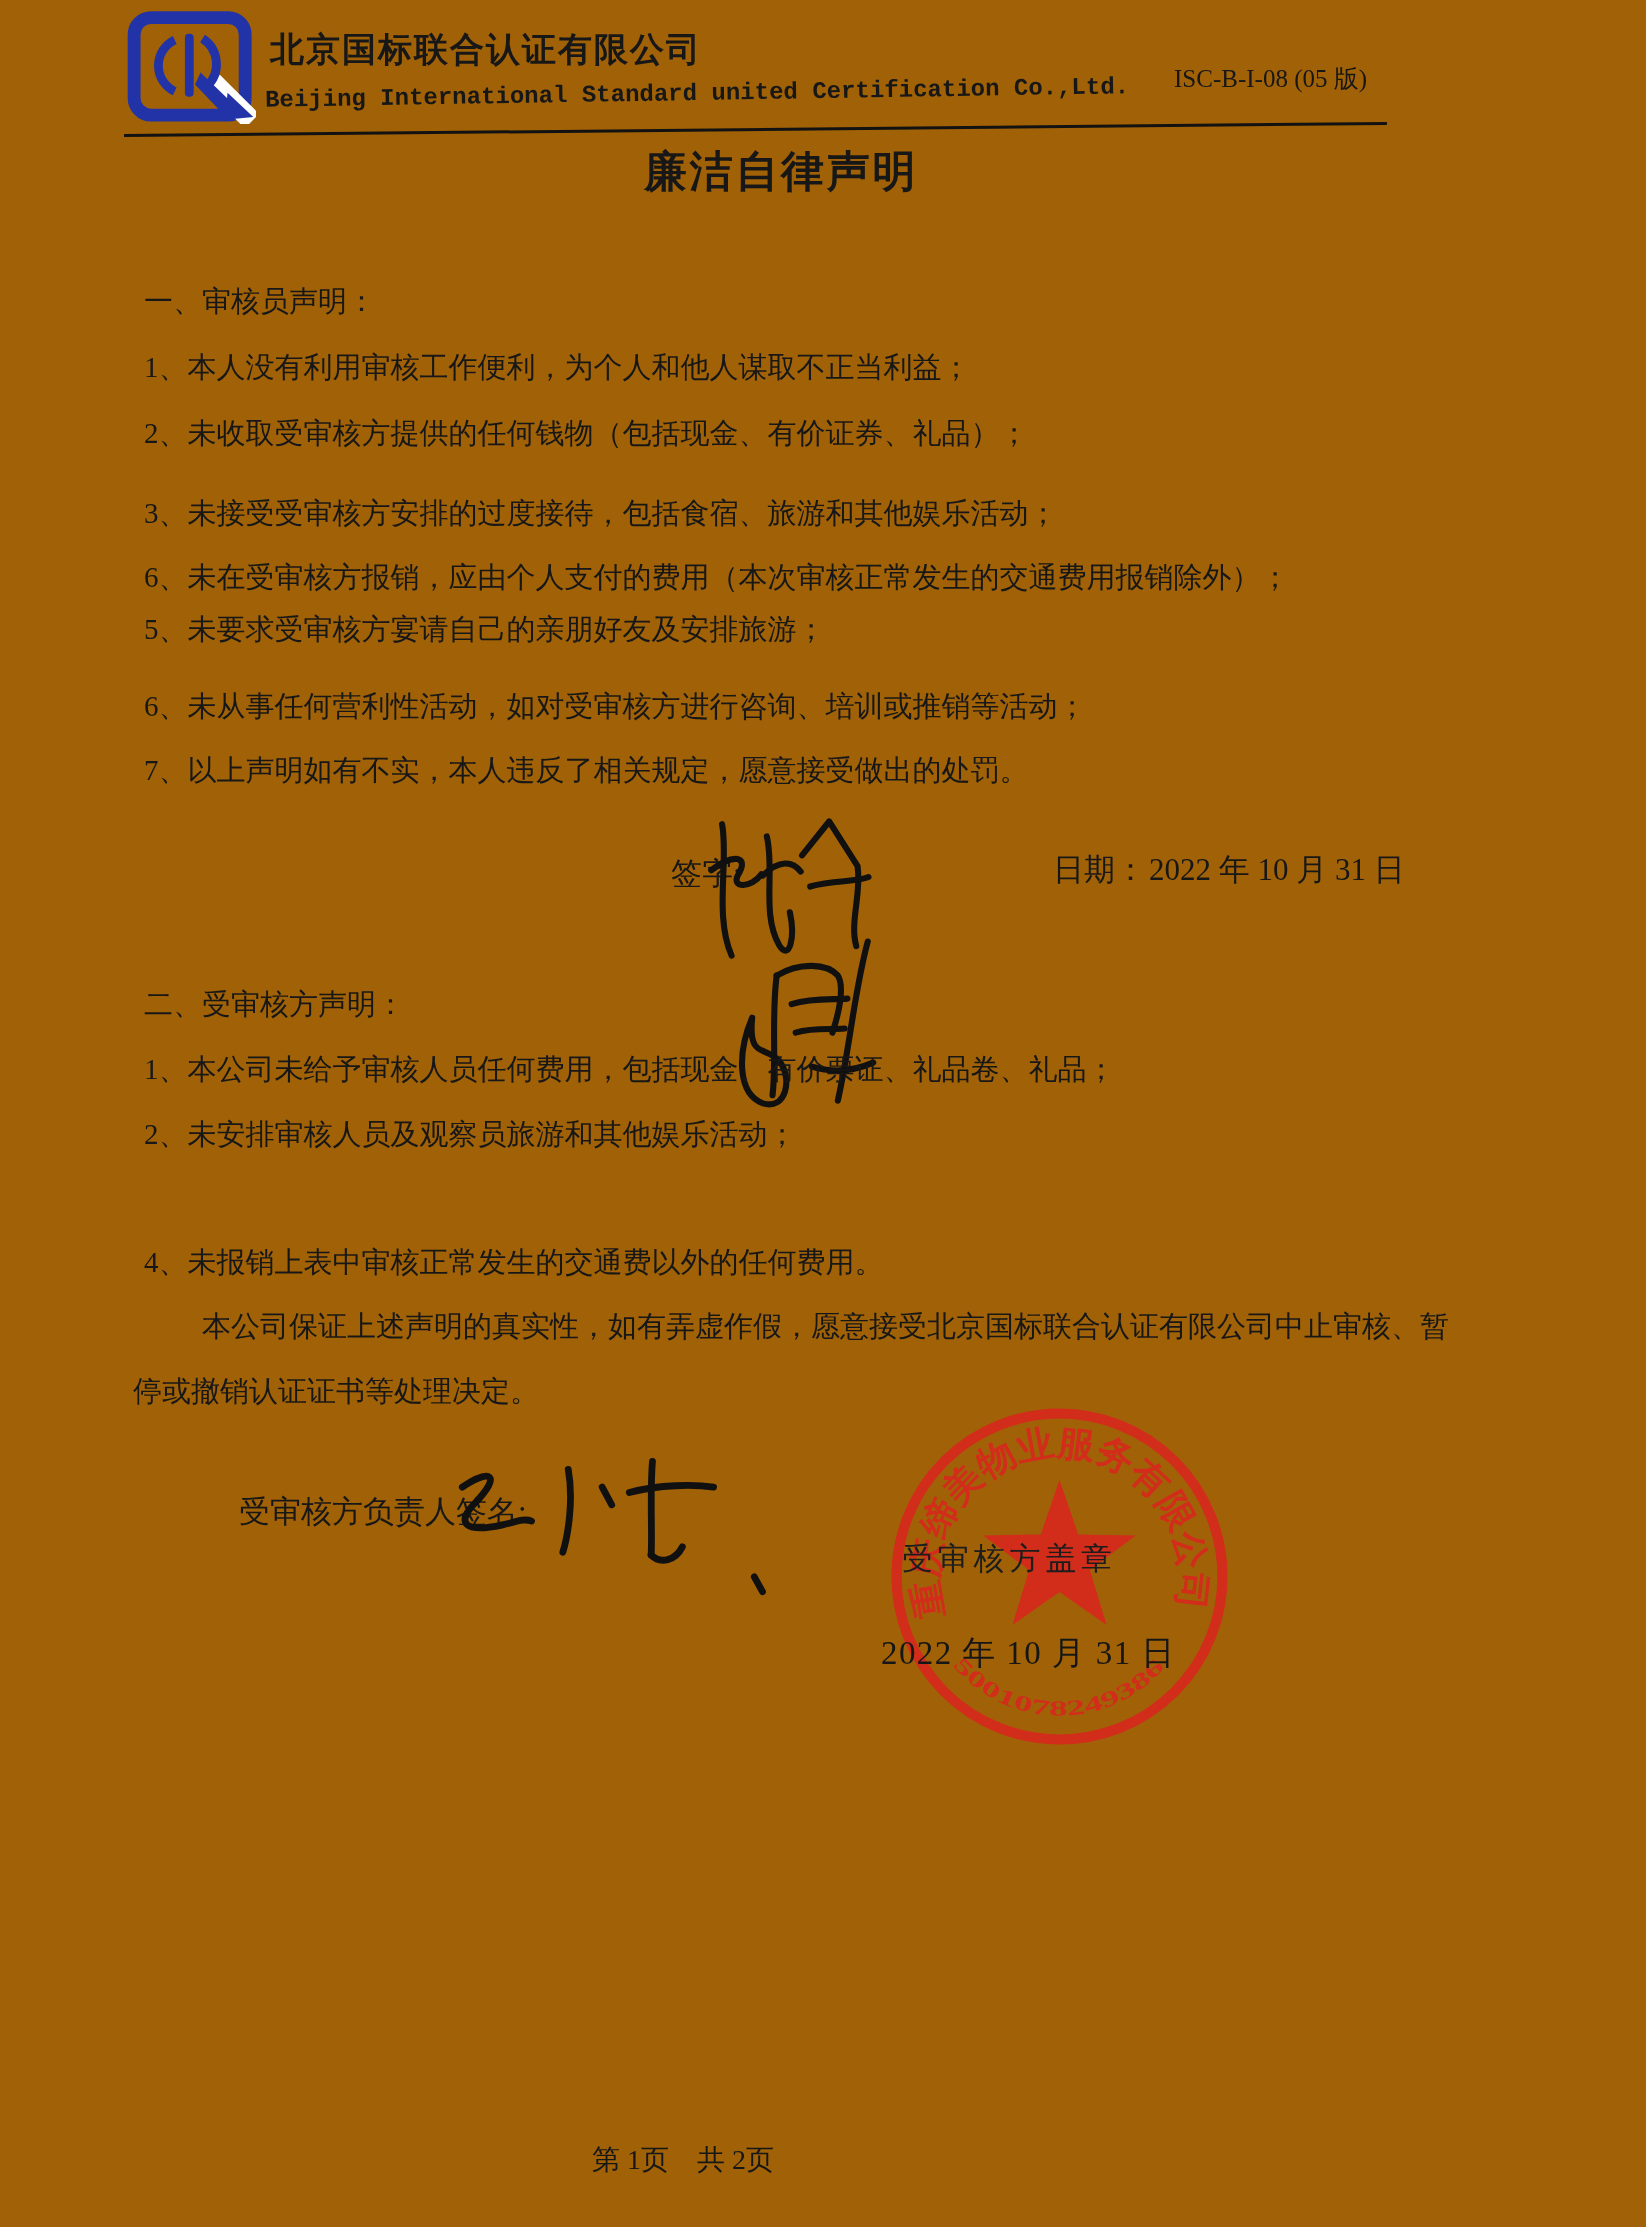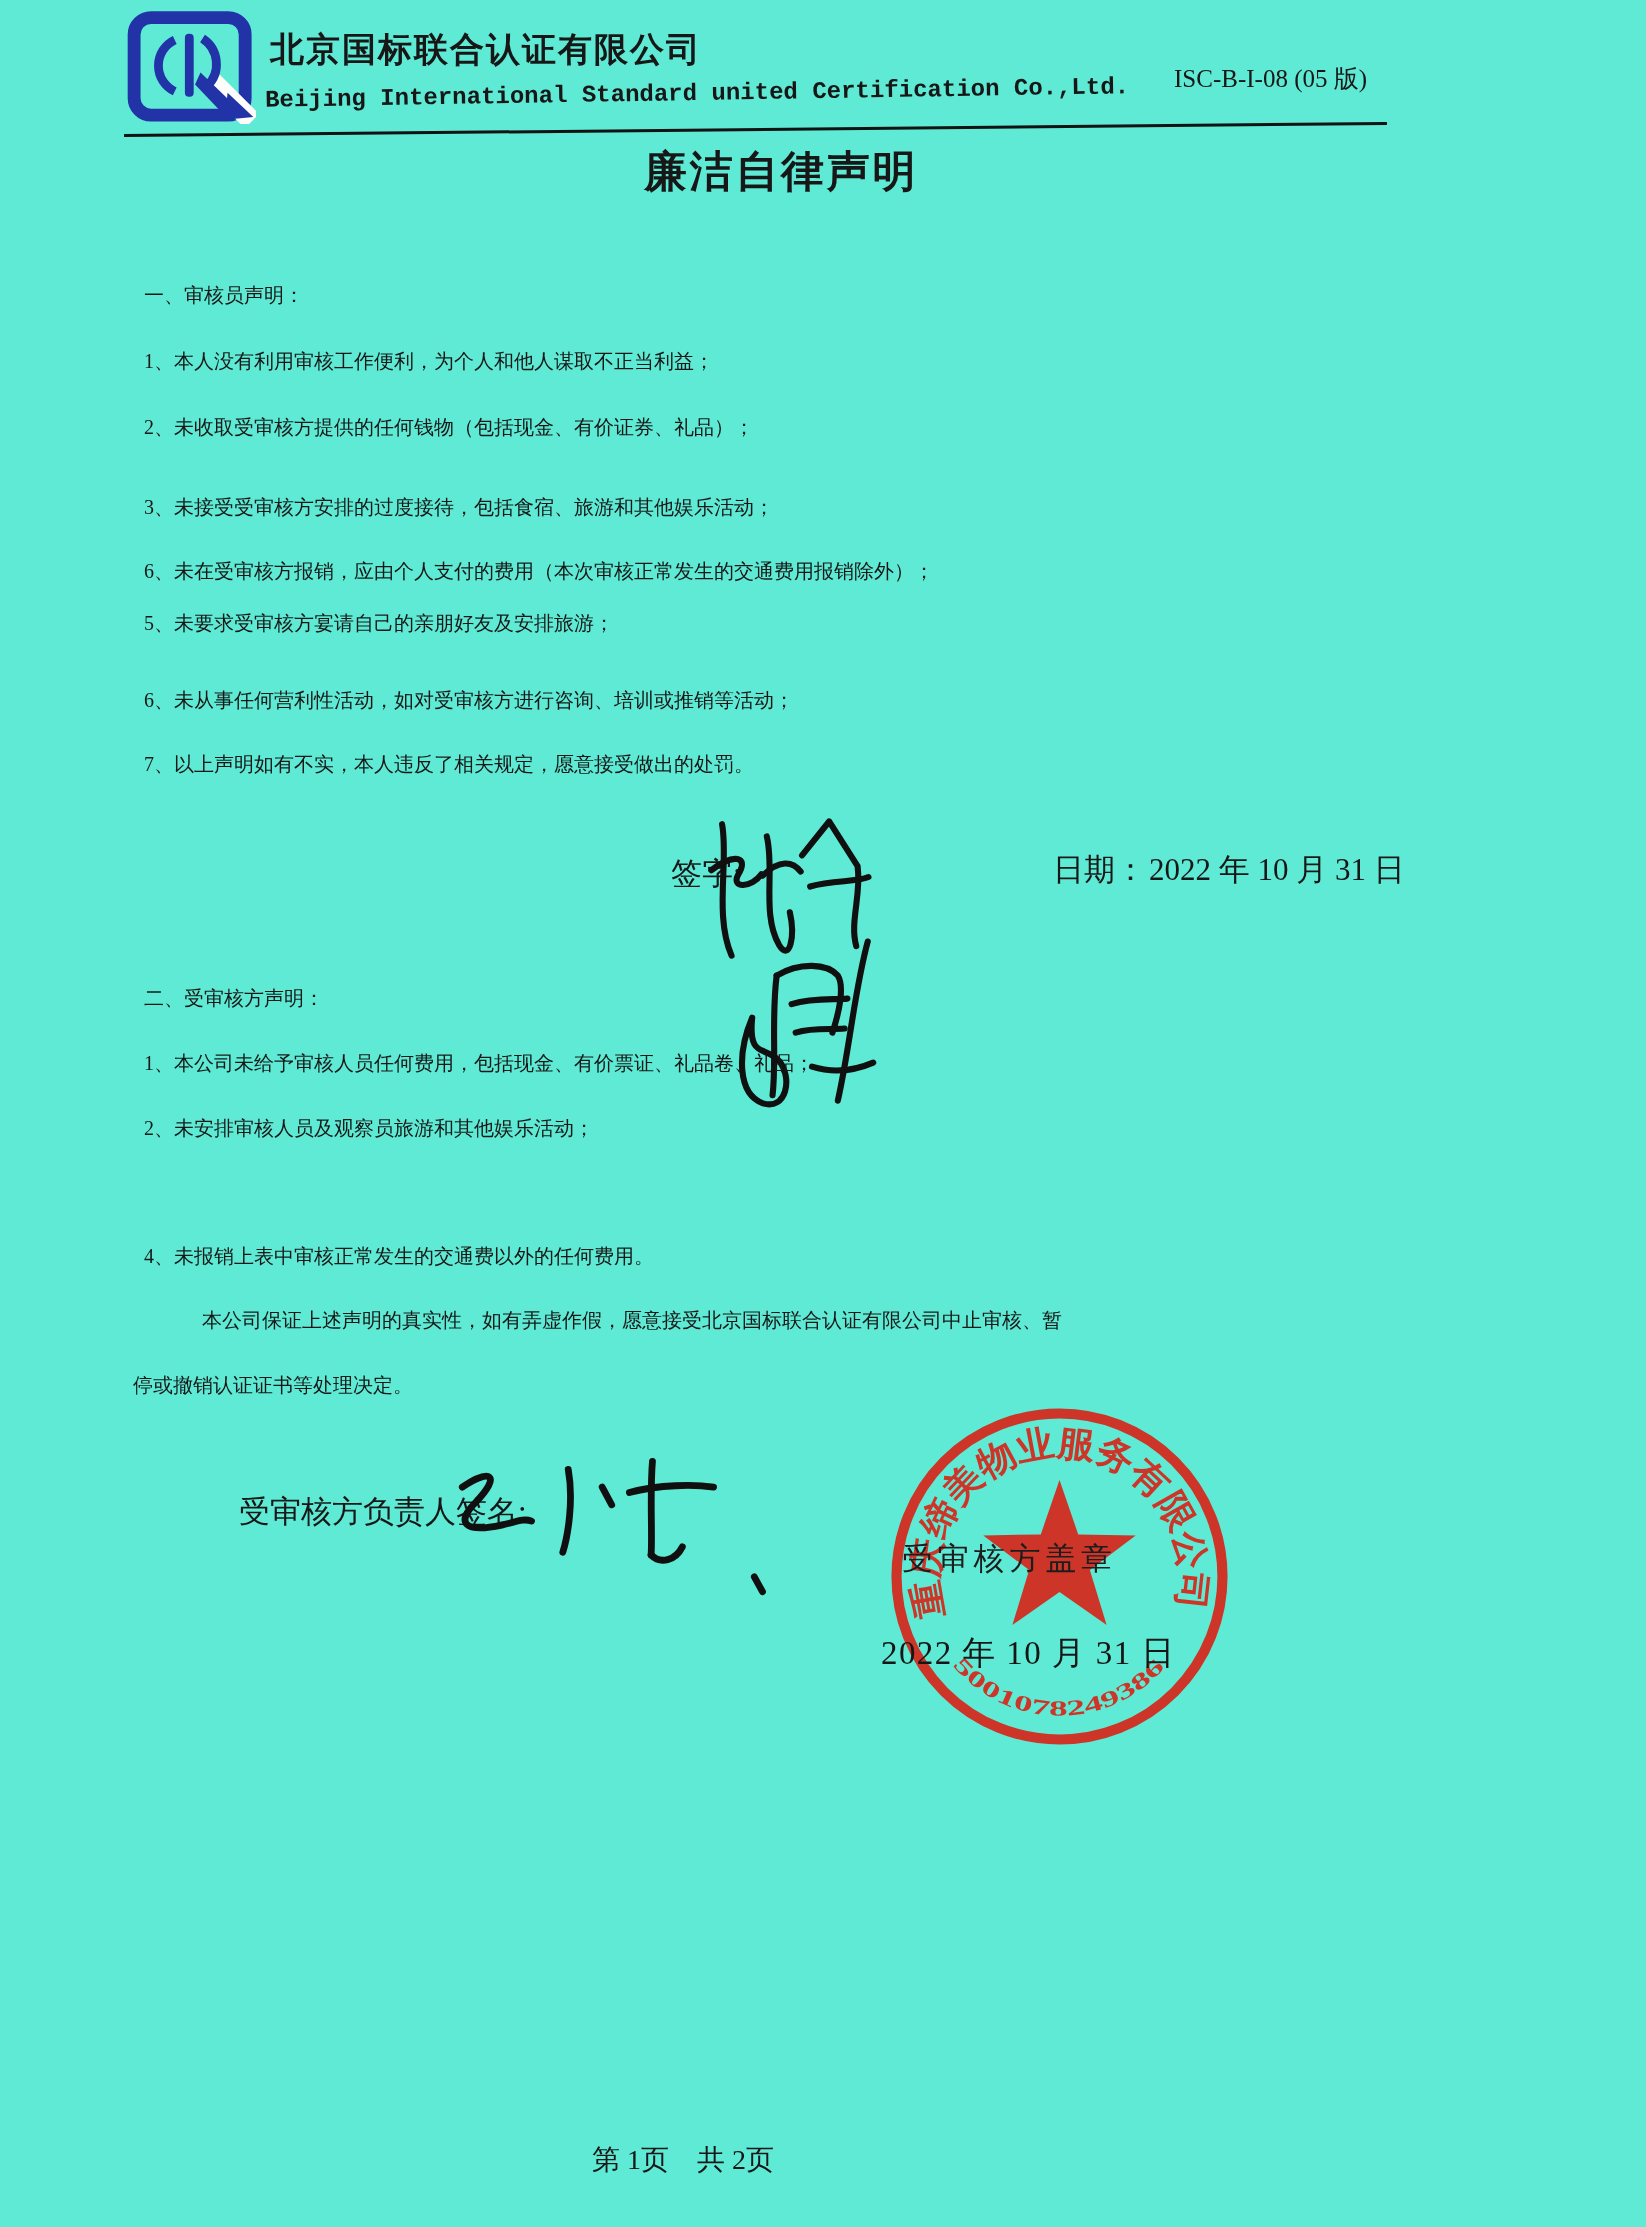--- a/index.html
+++ b/index.html
@@ -1,40 +1,40 @@
 <!DOCTYPE html>
 <html style="font-size:11px"><head>
 <meta charset="utf-8">
 <style>
   html,body{margin:0;padding:0;background:#e8e8e8;}
   .page{
     position:relative;
     width:1646px;height:2227px;
     margin:0 auto;
-    background:#5eead4;
+    background:#a16207;
     font-family:"Liberation Serif","DejaVu Serif",serif;
     color:#171717;
     overflow:hidden;
   }
   .abs{position:absolute;white-space:nowrap;}
 
   
   .logo{left:126px;top:9.5px;width:130px;height:114px;}
   .company-cn{left:270px;top:27px;font-size:34px;font-weight:600;letter-spacing:2px;}
   .company-en{left:265px;top:80px;font-size:24px;font-weight:700;
     font-family:"Liberation Mono","DejaVu Sans Mono",monospace;transform:rotate(-0.9deg);}
   .doc-code{left:1174px;top:62px;font-size:25px;}
   .header-rule{left:124px;top:128px;width:1263px;height:3.4px;background:#121212;transform:rotate(-0.55deg);}
 
   
   .title{left:644px;top:143px;font-size:43px;font-weight:700;letter-spacing:2.7px;
     font-family:"Liberation Sans","DejaVu Sans",sans-serif;}
 
   
-  .bodyline{font-size:20px;}
+  .bodyline{font-size:29px;}
   .h1{left:144px;top:282px;}
   .s1i0{left:144px;top:348px;text-align:right;}
   .s1i1{left:144px;top:414px;}
   .s1i2{left:144px;top:494px;}
   .s1i3{left:144px;top:558px;}
   .s1i4{left:144px;top:610px;}
   .s1i5{left:144px;top:687px;}
   .s1i6{left:144px;top:751px;}
 
   .sign-label{left:671px;top:853px;font-size:31px;}

